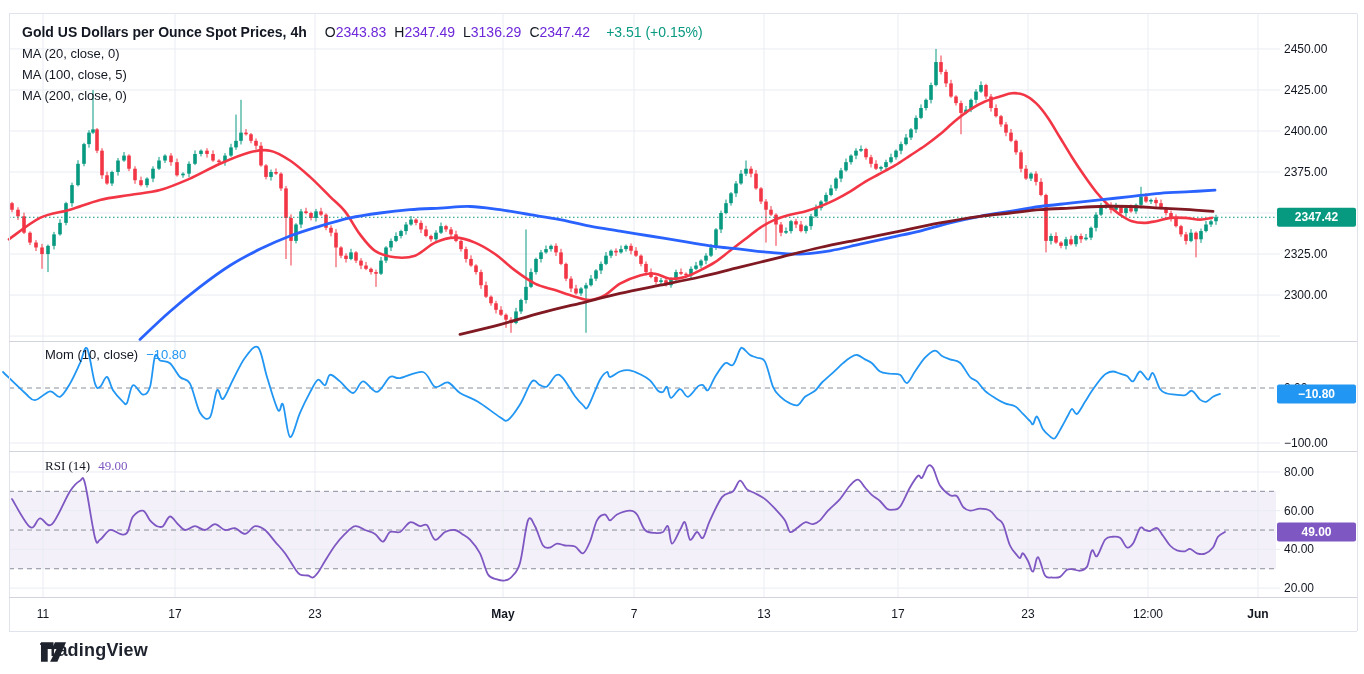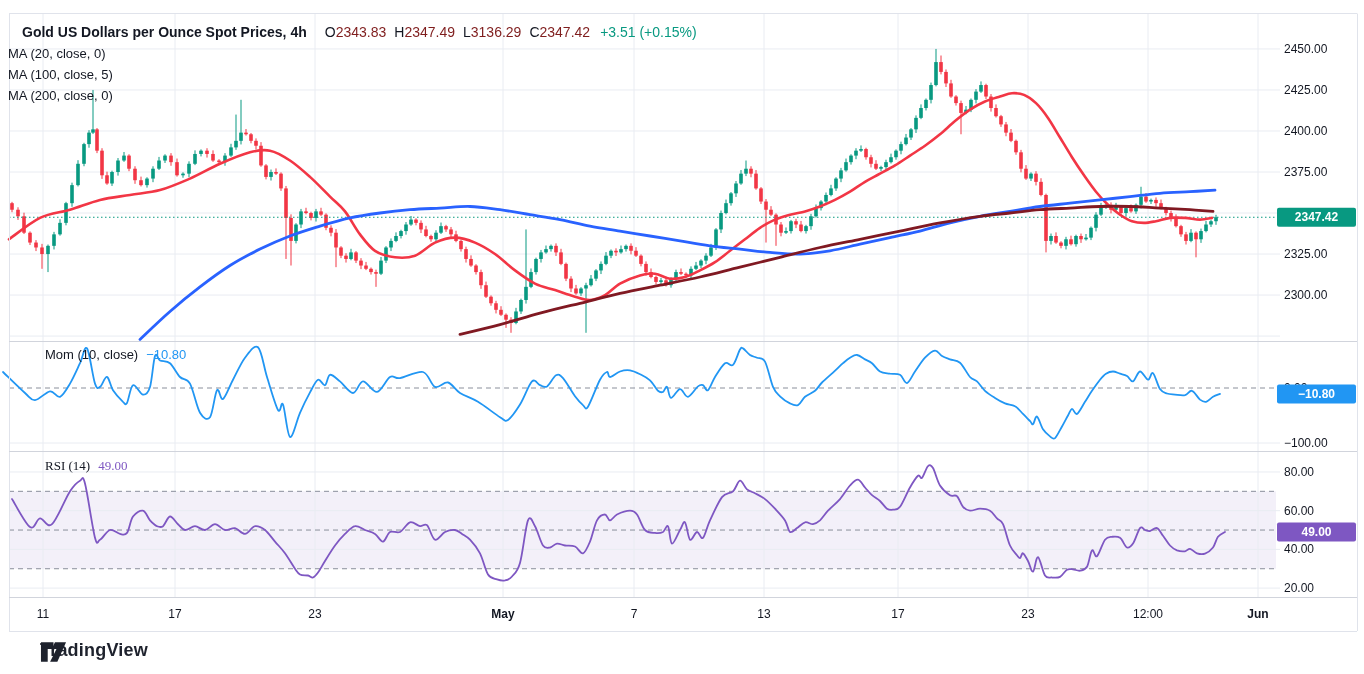--- a/index.html
+++ b/index.html
@@ -4,23 +4,23 @@
 <style>
   html,body{margin:0;padding:0;background:#fff;}
   .root{position:relative;width:1364px;height:674px;background:#ffffff;
         font-family:"Liberation Sans","DejaVu Sans",sans-serif;overflow:hidden;}
   svg{position:absolute;left:0;top:0;}
   .legend{position:absolute;color:#131722;white-space:nowrap;}
   .legend-title{left:22px;top:24px;font-size:14px;}
   .t-title{color:#131722;font-weight:bold;}
   .ohlc{margin-left:10px;}
   .ohlc .lt{color:#131722;margin-left:8px;}
-  .ohlc .vl{color:#7f1d1d;}
-  .ohlc .chg{color:#089981;margin-left:10px;text-align:center;}
-  .ma-row{left:8px;font-size:13px;color:#131722;}
+  .ohlc .vl{color:#6d28d9;}
+  .ohlc .chg{color:#089981;margin-left:16px;text-align:center;}
+  .ma-row{left:22px;font-size:13px;color:#131722;}
   .ma-0{top:46px;} .ma-1{top:67px;} .ma-2{top:88px;}
   .legend-ind{left:17px;font-size:13px;color:#131722;margin-left:28px;}
   .mom-leg{top:347px;} .rsi-leg{top:458px;font-family:Liberation Serif, serif;}
   .mom-leg .vl{color:#2196F3;margin-left:8px;}
   .rsi-leg .vl{color:#7E57C2;margin-left:8px;}
   .brand{position:absolute;left:40px;top:640px;display:flex;align-items:center;gap:9px;}
   .brand-text{font-size:18px;font-weight:600;color:#1E222D;letter-spacing:.2px;}
 </style>
 </head>
 <body>

